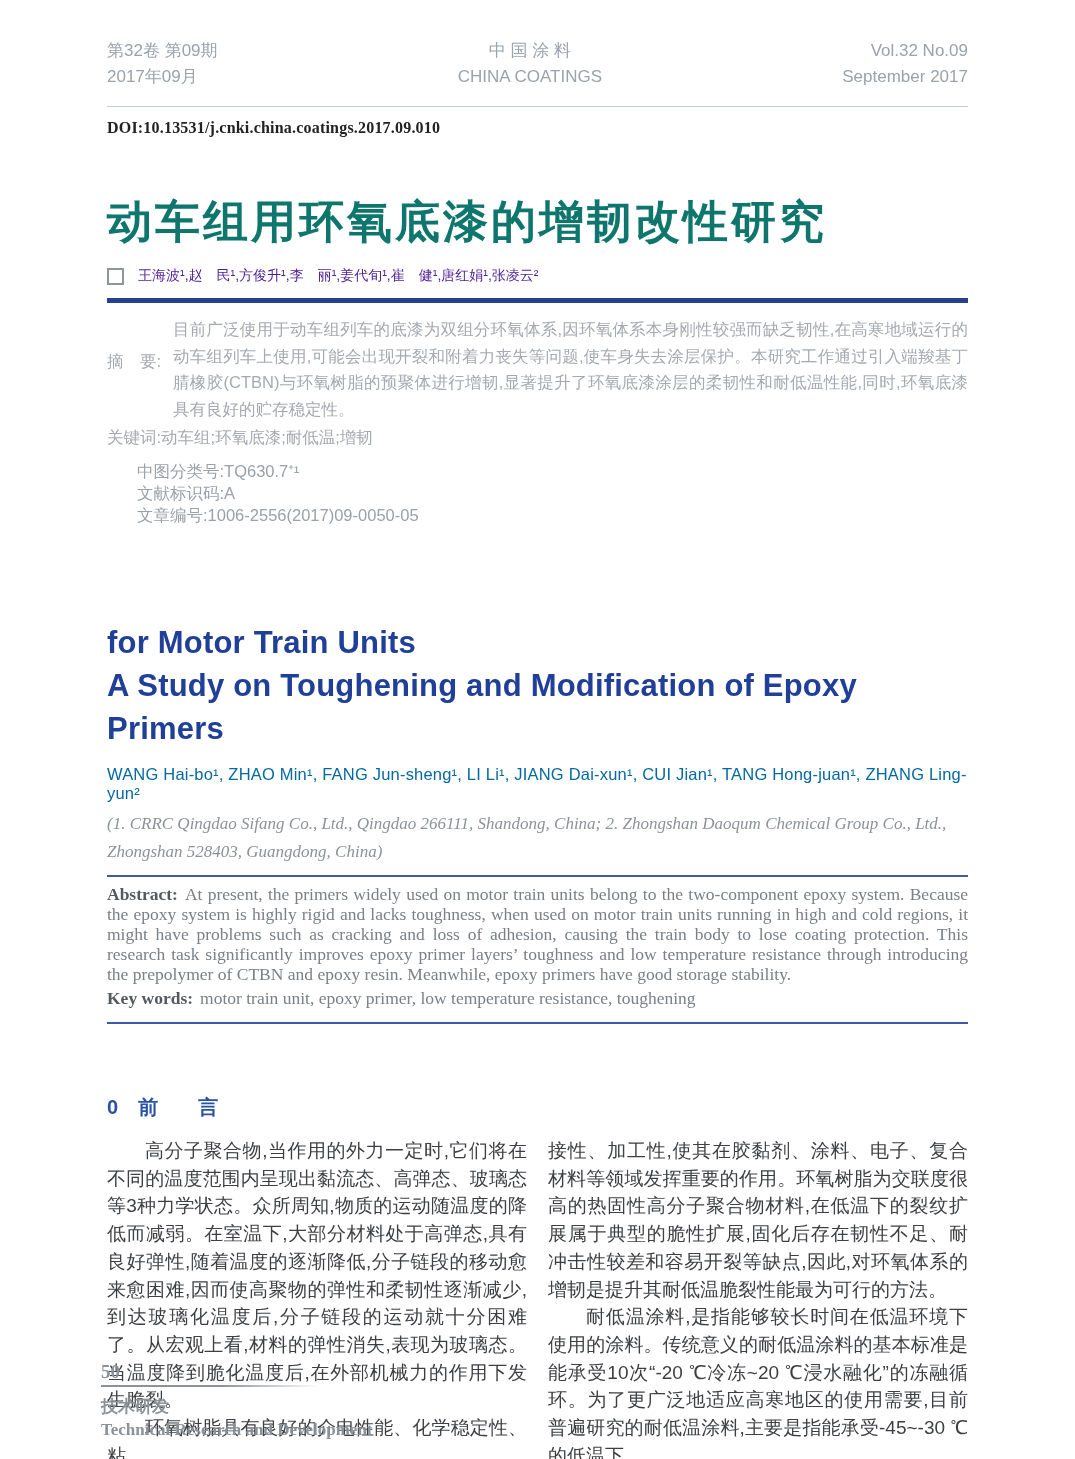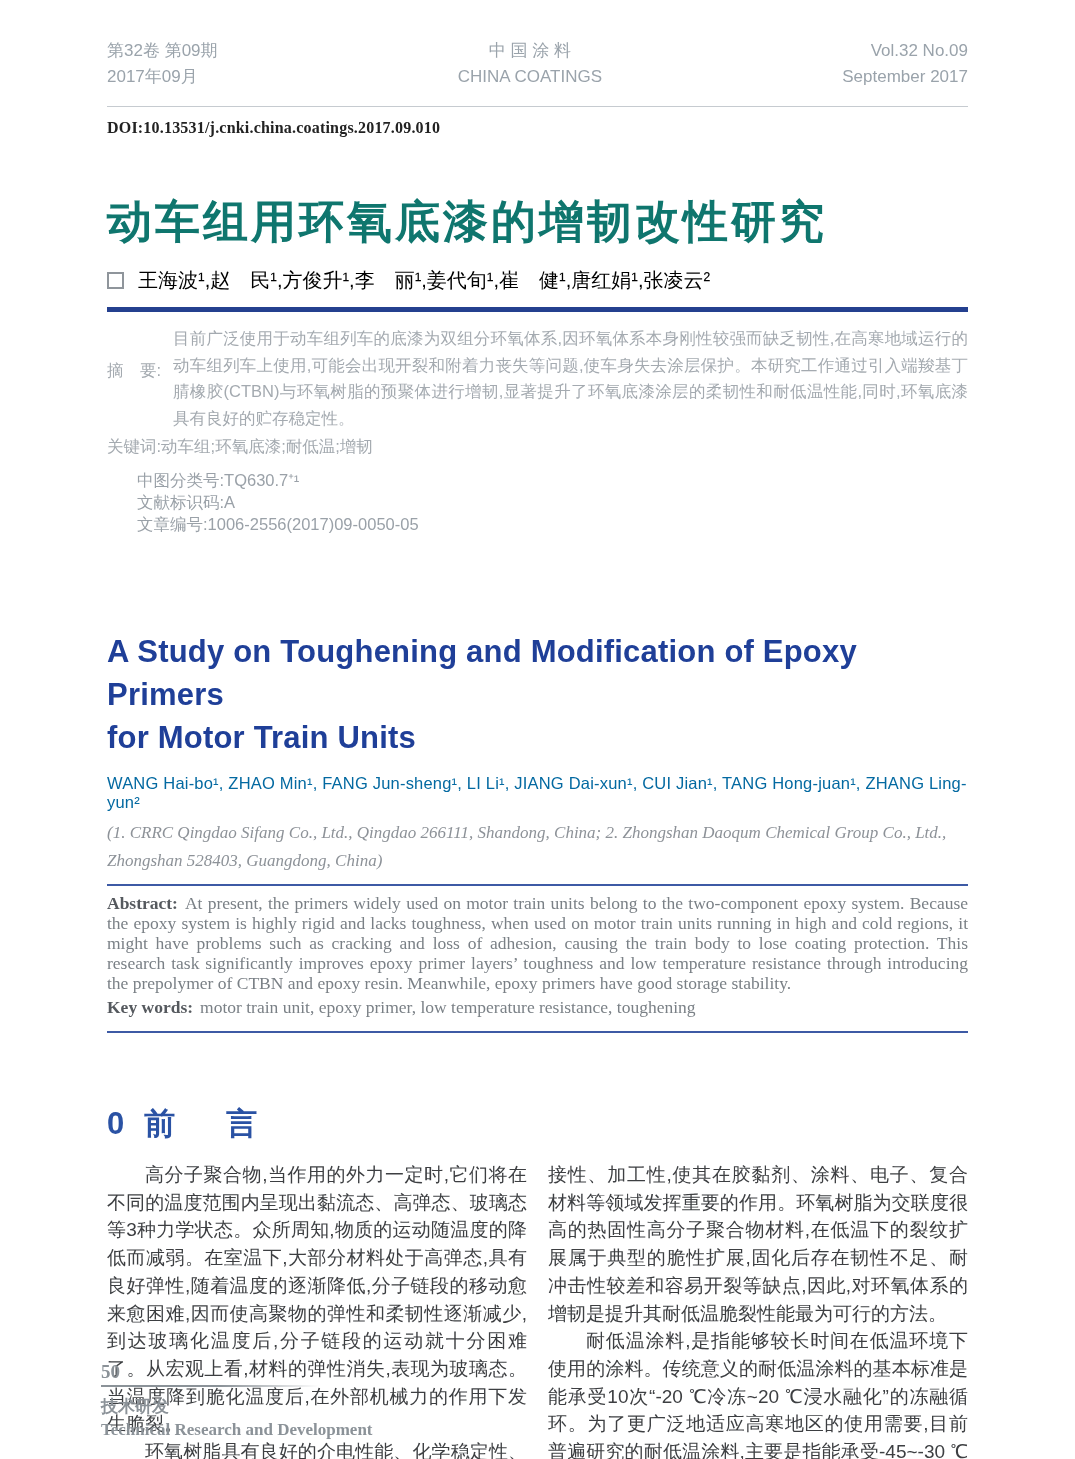--- a/index.html
+++ b/index.html
@@ -14,21 +14,21 @@
   .jheader{display:flex;justify-content:space-between;align-items:flex-end;
     color:#9aa3ab;font-size:17px;line-height:26px;
     border-bottom:1px solid #c6cbd0;padding-bottom:16px;}
   .jheader .c{text-align:center;}
   .jheader .r{text-align:right;}
   .doi{font-family:"Liberation Serif",serif;font-size:16px;color:#222;margin:12px 0 0 0;font-weight:bold;letter-spacing:.2px;}
 
   
   .title-cn{color:#0f766e;font-size:45px;font-weight:bold;letter-spacing:3px;
     margin:60px 0 0 0;line-height:50px;}
-  .authors-row{display:flex;align-items:center;margin-top:20px;color:#000000;font-size:20px;}
+  .authors-row{display:flex;align-items:center;margin-top:20px;color:#4c1d95;font-size:14px;}
   .author-sq{display:inline-block;width:13px;height:13px;border:2px solid #8f959b;margin-right:14px;flex:0 0 auto;}
   .affil-cn{margin:8px 0 0 22px;color:#3a3a3a;font-size:17.5px;}
   .rule-thick{height:5px;background:#24408f;margin-top:13px;}
 
   .abs-cn{display:flex;margin-top:13px;color:#a4aab0;font-size:16.5px;line-height:26.5px;text-align:justify;}
   .abs-cn .lab{flex:0 0 66px;white-space:nowrap;margin-top:32px;}
   .abs-cn .txt{flex:1;}
   .kw-cn{margin-top:2px;color:#a4aab0;font-size:16.5px;line-height:26px;}
   .class-row{display:flex;margin-top:9px;color:#9aa1a8;font-size:16.5px;padding-left:30px;flex-direction:column;}
   .class-row .c1{width:298px;}
@@ -38,21 +38,21 @@
   .title-en{color:#1f3f98;font-size:31px;font-weight:bold;line-height:43px;margin-top:94px;letter-spacing:.2px;}
   .authors-en{color:#0369a1;font-size:16.5px;margin-top:15px;letter-spacing:.2px;}
   .affil-en{font-family:"Liberation Serif",serif;font-style:italic;color:#8d9298;font-size:17px;line-height:28px;margin-top:7px;}
   .rule-thin{height:2px;background:#3d5aa5;margin-top:9px;}
   .abs-en{font-family:"Liberation Serif",serif;color:#7a8086;font-size:17.5px;line-height:20px;text-align:justify;margin:7px 0 0 0;}
   .abs-en b{color:#55595e;margin-right:7px;}
   .kw-en{font-family:"Liberation Serif",serif;color:#7a8086;font-size:17.5px;line-height:29px;margin:0;}
   .kw-en b{color:#55595e;margin-right:7px;}
 
   
-  .sec-head{color:#2a52a4;font-size:31px;font-weight:bold;margin-top:70px;}
+  .sec-head{color:#2a52a4;font-size:20px;font-weight:bold;margin-top:70px;}
   .sec-head .num{margin-right:20px;}
   .sec-head .ttl{letter-spacing:10px;}
   .cols{display:flex;margin-top:16px;}
   .col{width:420px;color:#3d3f42;font-size:19px;line-height:27.7px;text-align:justify;}
   .col + .col{margin-left:21px;}
   .col p{margin:0;}
   .col p.indent{text-indent:2em;}
 
   
   .pfooter{position:absolute;left:101px;top:1362px;width:861px;color:#8b9298;}
@@ -97,22 +97,22 @@
   <div class="kw-cn">
     <span>关键词:</span><span>动车组;环氧底漆;耐低温;增韧</span>
   </div>
   <div class="class-row">
     <span class="c1"><span>中图分类号:</span><span>TQ630.7⁺¹</span></span>
     <span class="c2"><span>文献标识码:</span><span>A</span></span>
     <span class="c3"><span>文章编号:</span><span>1006-2556(2017)09-0050-05</span></span>
   </div>
 
   <div class="title-en">
+    <div>for Motor Train Units</div>
     <div>A Study on Toughening and Modification of Epoxy Primers</div>
-    <div>for Motor Train Units</div>
   </div>
   <div class="authors-en">WANG Hai-bo¹, ZHAO Min¹, FANG Jun-sheng¹, LI Li¹, JIANG Dai-xun¹, CUI Jian¹, TANG Hong-juan¹, ZHANG Ling-yun²</div>
   <div class="affil-en">(1. CRRC Qingdao Sifang Co., Ltd., Qingdao 266111, Shandong, China; 2. Zhongshan Daoqum Chemical Group Co., Ltd., Zhongshan 528403, Guangdong, China)</div>
   <div class="rule-thin"></div>
 
   <p class="abs-en">
     <b>Abstract:</b><span>At present, the primers widely used on motor train units belong to the two-component epoxy system. Because the epoxy system is highly rigid and lacks toughness, when used on motor train units running in high and cold regions, it might have problems such as cracking and loss of adhesion, causing the train body to lose coating protection. This research task significantly improves epoxy primer layers’ toughness and low temperature resistance through introducing the prepolymer of CTBN and epoxy resin. Meanwhile, epoxy primers have good storage stability.</span>
   </p>
   <p class="kw-en">
     <b>Key words:</b><span>motor train unit, epoxy primer, low temperature resistance, toughening</span>

